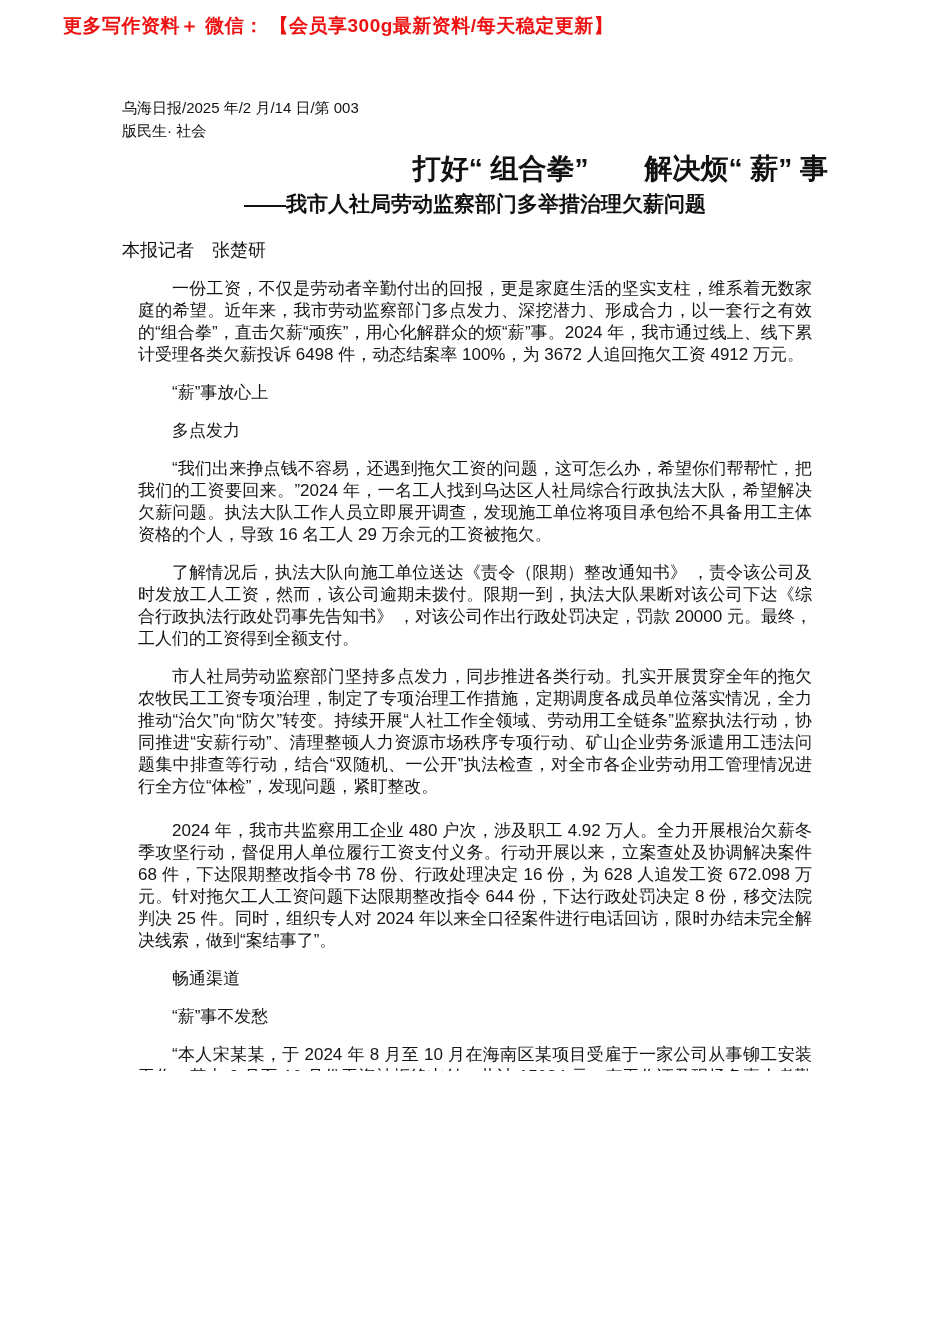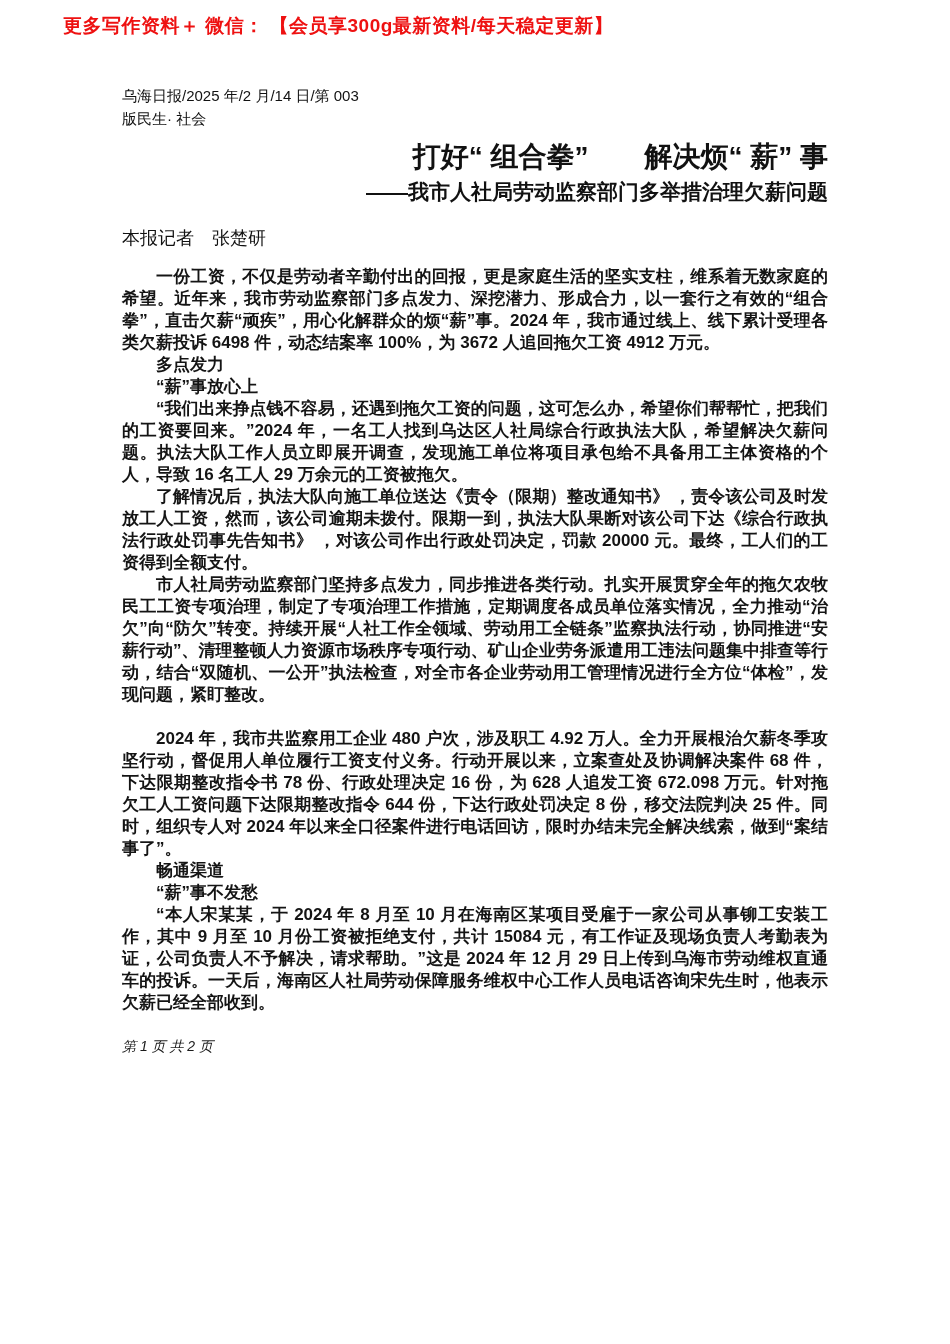--- a/index.html
+++ b/index.html
@@ -20,53 +20,53 @@
     top: 13px;
     font-size: 19px;
     font-weight: bold;
     color: #ee1111;
     letter-spacing: 0.5px;
     white-space: nowrap;
   }
   .article {
     position: absolute;
     left: 122px;
-    top: 84px;
+    top: 96px;
     width: 706px;
   }
   .meta { font-size: 15px; line-height: 23px; color: #111; }
   .title {
     text-align: right;
     font-size: 28px;
     font-weight: bold;
     line-height: 34px;
     margin-top: 10px;
     white-space: pre;
   }
   .subtitle {
-    text-align: right;
+    text-align: center;
     font-size: 21px;
     font-weight: bold;
     line-height: 28px;
     margin-top: 4px;
   }
   .byline {
     text-align: left;
     font-size: 18px;
     line-height: 24px;
     margin-top: 20px;
   }
   .body {
     margin-top: 16px;
     font-size: 17px;
     line-height: 22px;
     text-align: justify;
     color: #141414;
   }
-  .body p { margin: 0; text-indent: 2em; font-weight: bold; }
+  .body p { margin: 16px; text-indent: 2em; }
   .body p.gap { margin-top: 22px; }
   .page-indicator {
     text-align: left;
     padding-right: 22px;
     font-size: 14px;
     margin-top: 24px;
     color: #1a1a1a;
     font-style: italic;
   }
   .divider {
@@ -101,22 +101,22 @@
     </div>
 
     <div class="title">打好“ 组合拳”　　解决烦“ 薪” 事</div>
 
     <div class="subtitle">——我市人社局劳动监察部门多举措治理欠薪问题</div>
 
     <div class="byline">本报记者　张楚研</div>
 
     <div class="body" id="paragraphs">
         <p class="para">一份工资，不仅是劳动者辛勤付出的回报，更是家庭生活的坚实支柱，维系着无数家庭的希望。近年来，我市劳动监察部门多点发力、深挖潜力、形成合力，以一套行之有效的“组合拳”，直击欠薪“顽疾”，用心化解群众的烦“薪”事。2024 年，我市通过线上、线下累计受理各类欠薪投诉 6498 件，动态结案率 100%，为 3672 人追回拖欠工资 4912 万元。</p>
+        <p class="para">“薪”事放心上</p>
         <p class="para">多点发力</p>
-        <p class="para">“薪”事放心上</p>
         <p class="para">“我们出来挣点钱不容易，还遇到拖欠工资的问题，这可怎么办，希望你们帮帮忙，把我们的工资要回来。”2024 年，一名工人找到乌达区人社局综合行政执法大队，希望解决欠薪问题。执法大队工作人员立即展开调查，发现施工单位将项目承包给不具备用工主体资格的个人，导致 16 名工人 29 万余元的工资被拖欠。</p>
         <p class="para">了解情况后，执法大队向施工单位送达《责令（限期）整改通知书》 ，责令该公司及时发放工人工资，然而，该公司逾期未拨付。限期一到，执法大队果断对该公司下达《综合行政执法行政处罚事先告知书》 ，对该公司作出行政处罚决定，罚款 20000 元。最终，工人们的工资得到全额支付。</p>
         <p class="para">市人社局劳动监察部门坚持多点发力，同步推进各类行动。扎实开展贯穿全年的拖欠农牧民工工资专项治理，制定了专项治理工作措施，定期调度各成员单位落实情况，全力推动“治欠”向“防欠”转变。持续开展“人社工作全领域、劳动用工全链条”监察执法行动，协同推进“安薪行动”、清理整顿人力资源市场秩序专项行动、矿山企业劳务派遣用工违法问题集中排查等行动，结合“双随机、一公开”执法检查，对全市各企业劳动用工管理情况进行全方位“体检”，发现问题，紧盯整改。</p>
         <p class="para gap">2024 年，我市共监察用工企业 480 户次，涉及职工 4.92 万人。全力开展根治欠薪冬季攻坚行动，督促用人单位履行工资支付义务。行动开展以来，立案查处及协调解决案件 68 件，下达限期整改指令书 78 份、行政处理决定 16 份，为 628 人追发工资 672.098 万元。针对拖欠工人工资问题下达限期整改指令 644 份，下达行政处罚决定 8 份，移交法院判决 25 件。同时，组织专人对 2024 年以来全口径案件进行电话回访，限时办结未完全解决线索，做到“案结事了”。</p>
         <p class="para">畅通渠道</p>
         <p class="para">“薪”事不发愁</p>
         <p class="para">“本人宋某某，于 2024 年 8 月至 10 月在海南区某项目受雇于一家公司从事铆工安装工作，其中 9 月至 10 月份工资被拒绝支付，共计 15084 元，有工作证及现场负责人考勤表为证，公司负责人不予解决，请求帮助。”这是 2024 年 12 月 29 日上传到乌海市劳动维权直通车的投诉。一天后，海南区人社局劳动保障服务维权中心工作人员电话咨询宋先生时，他表示欠薪已经全部收到。</p>
       </div>
 
     <div class="page-indicator">第 1 页 共 2 页</div>

